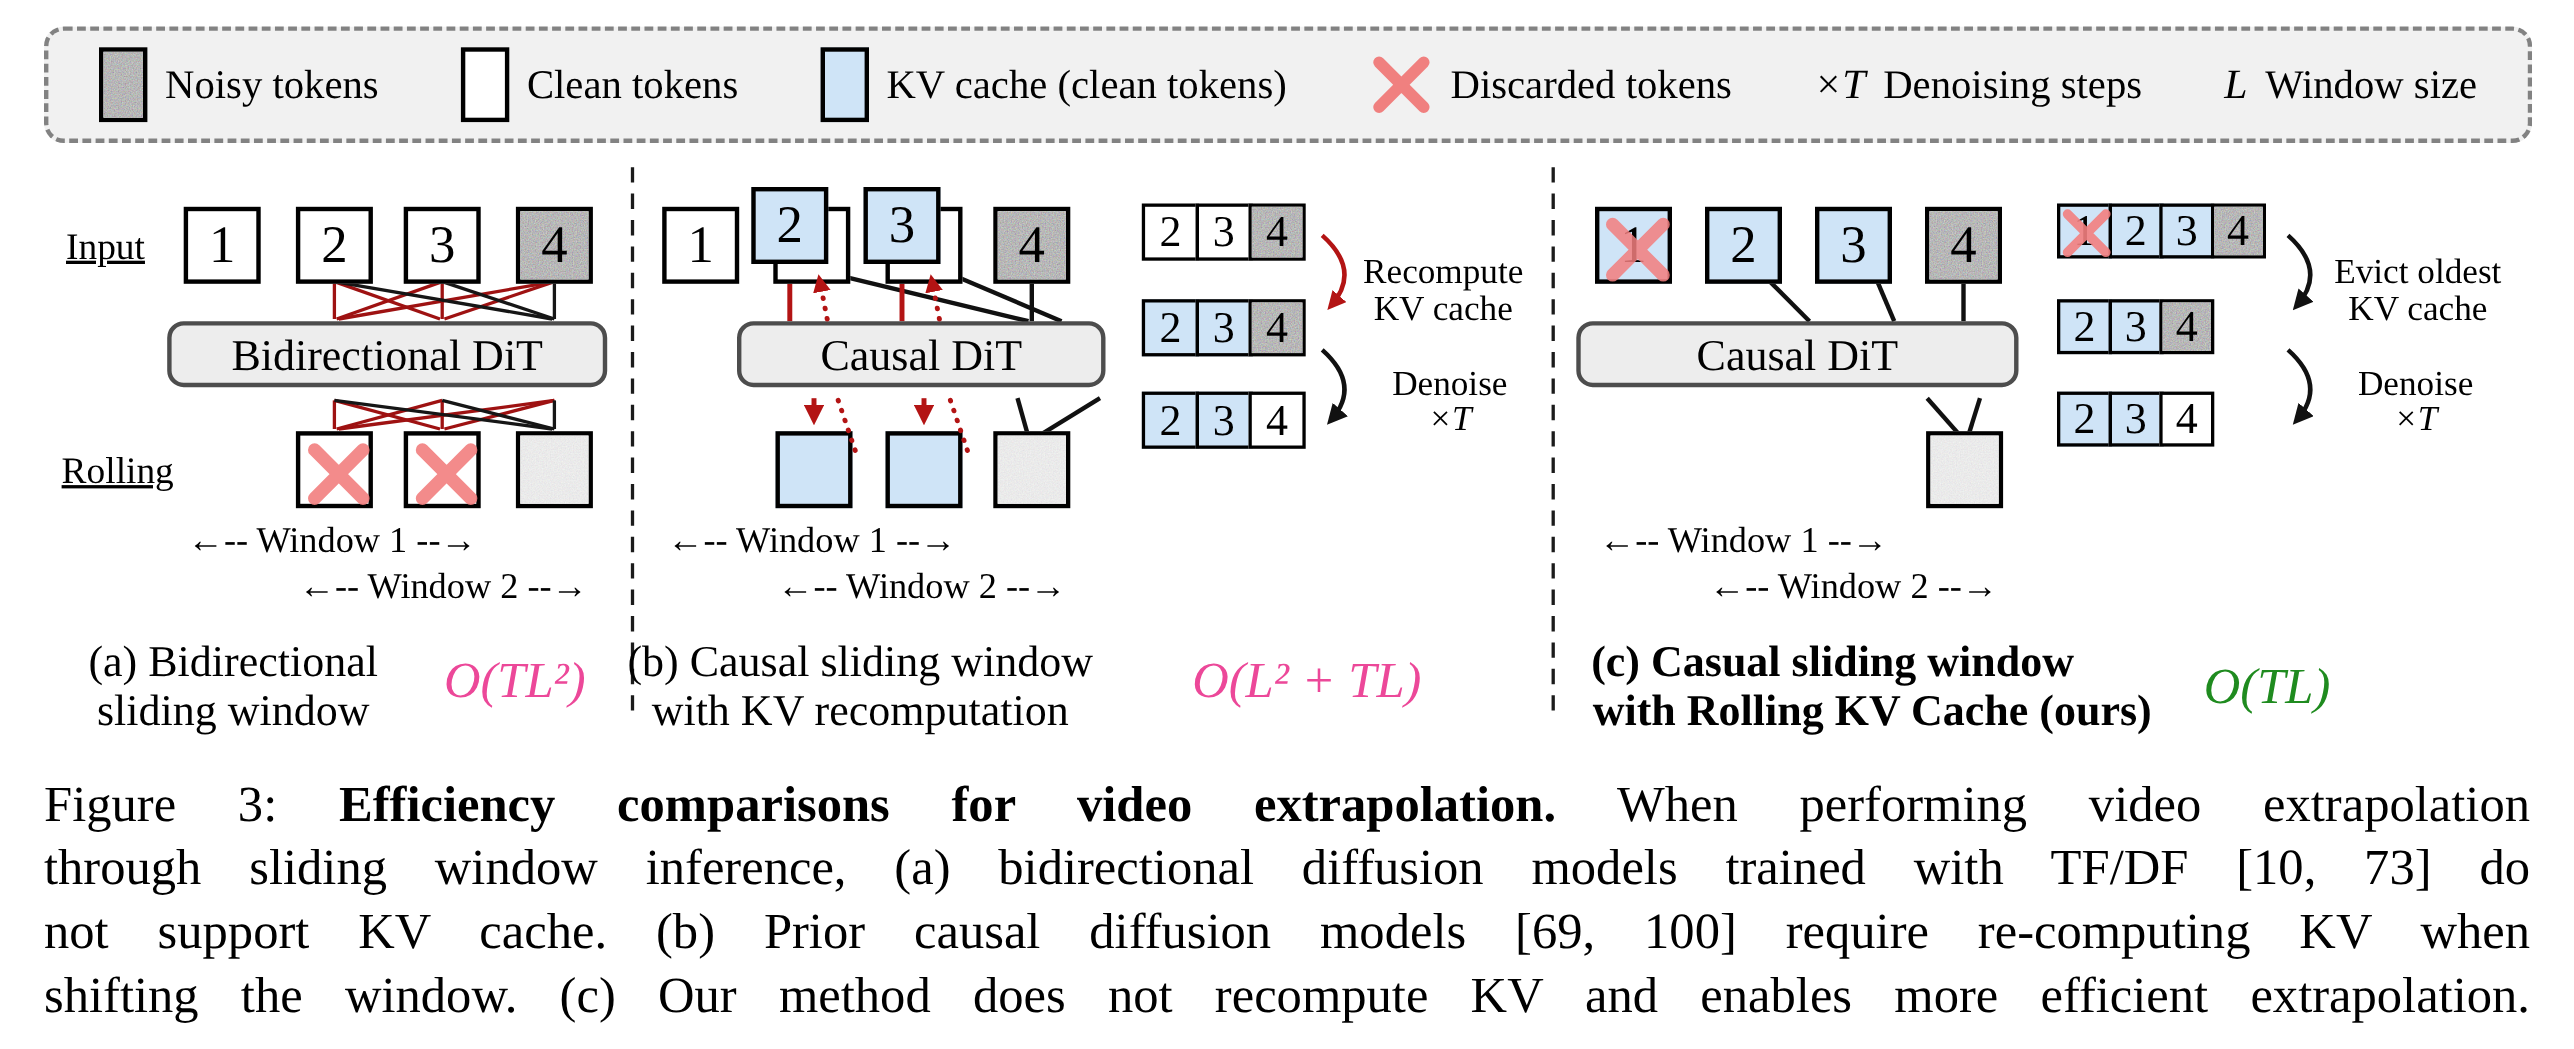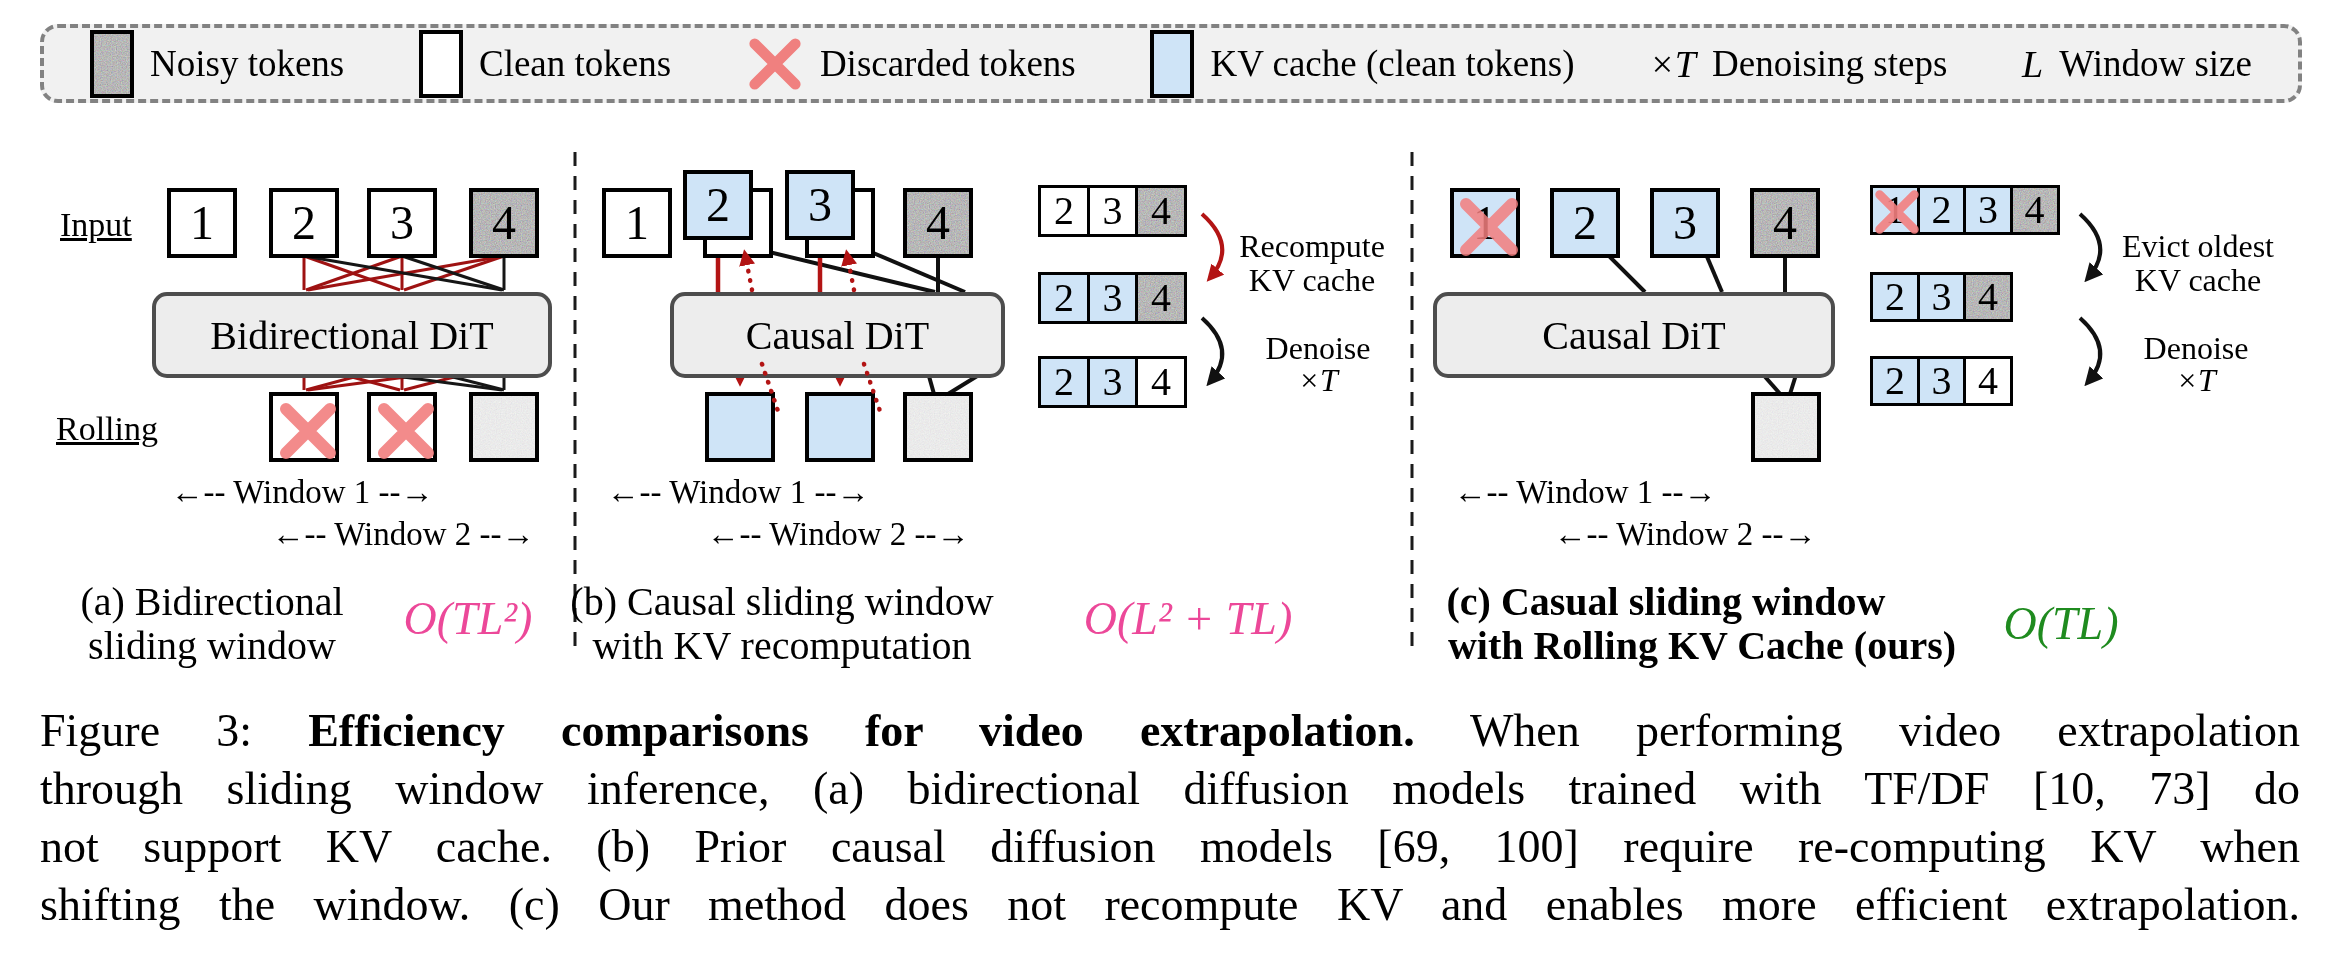--- a/index.html
+++ b/index.html
@@ -3,41 +3,41 @@
 <meta charset="utf-8">
 <style>
   html,body{margin:0;padding:0;background:#fff;}
   #fig{position:relative;width:2340px;height:954px;background:#fff;overflow:hidden;
        font-family:"Liberation Serif","DejaVu Serif",serif;color:#000;}
   svg.layer{position:absolute;left:0;top:0;pointer-events:none;}
   #wires{z-index:1;}
   #wires-top{z-index:5;}
 
   
-  .legend{position:absolute;left:40px;top:24px;width:2262px;height:79px;box-sizing:border-box;
+  .legend{position:absolute;left:40px;top:24px;width:2262px;height:106px;box-sizing:border-box;
           background:#f1f1f1;border:4px dashed #828282;border-radius:18px;
           display:flex;align-items:center;justify-content:space-between;padding:14px 46px;z-index:2;}
   .litem{display:flex;align-items:center;gap:16px;}
   .litem .lbl{font-size:37px;white-space:nowrap;}
   .swatch{width:44px;height:68px;border:4px solid #000;box-sizing:border-box;background:#fff;position:relative;overflow:hidden;}
   .swatch.kv{background:#cfe4f7;}
   .swatch svg{position:absolute;inset:0;width:100%;height:100%;}
   .xswatch{width:58px;height:58px;}
   .sym{font-size:38px;font-style:italic;}
 
   
   .sq{position:absolute;width:70px;height:70px;box-sizing:border-box;border:4px solid #000;background:#fff;
       display:flex;align-items:center;justify-content:center;z-index:2;overflow:visible;}
   .sq.kv{background:#cfe4f7;}
   .sq .num{position:relative;z-index:2;font-size:48px;line-height:1;}
   .noisefill{position:absolute;inset:0;width:100%;height:100%;z-index:1;}
   .xover{position:absolute;inset:-2px;width:74px;height:74px;z-index:3;}
 
   
-  .dit{position:absolute;height:86px;box-sizing:border-box;background:#ededed;border:4px solid #4d4d4d;
+  .dit{position:absolute;height:60px;box-sizing:border-box;background:#ededed;border:4px solid #4d4d4d;
        border-radius:15px;display:flex;align-items:center;justify-content:center;font-size:40px;z-index:2;}
 
   .iolabel{position:absolute;font-size:34px;z-index:2;text-decoration:underline;}
   .win{position:absolute;transform:translateX(-50%);font-size:33px;white-space:nowrap;z-index:2;}
   .pcap{position:absolute;transform:translateX(-50%);font-size:40px;white-space:nowrap;text-align:center;z-index:2;}
   .pcap.bold{font-weight:bold;}
   .formula{position:absolute;transform:translateX(-50%);font-size:46px;font-style:italic;white-space:nowrap;z-index:2;}
   .formula.red{color:#ec4899;}
   .formula.green{color:#1f8b1f;}
 
@@ -96,28 +96,28 @@
             <rect width="100%" height="100%" filter="url(#noiseD)"></rect>
           </svg>
         </div>
       <span class="lbl">Noisy tokens</span>
     </div>
     <div class="litem">
       <div class="swatch"></div>
       <span class="lbl">Clean tokens</span>
     </div>
     <div class="litem">
+      <div class="swatch kv"></div>
+      <span class="lbl">KV cache (clean tokens)</span>
+    </div>
+    <div class="litem">
       <svg class="xswatch" viewBox="0 0 60 60">
         <path d="M9 9 L51 51 M51 9 L9 51" stroke="#f0807f" stroke-width="11" stroke-linecap="round" fill="none"></path>
       </svg>
       <span class="lbl">Discarded tokens</span>
-    </div>
-    <div class="litem">
-      <div class="swatch kv"></div>
-      <span class="lbl">KV cache (clean tokens)</span>
     </div>
     <div class="litem">
       <span class="sym">×T</span>
       <span class="lbl">Denoising steps</span>
     </div>
     <div class="litem">
       <span class="sym">L</span>
       <span class="lbl">Window size</span>
     </div>
   </div>

